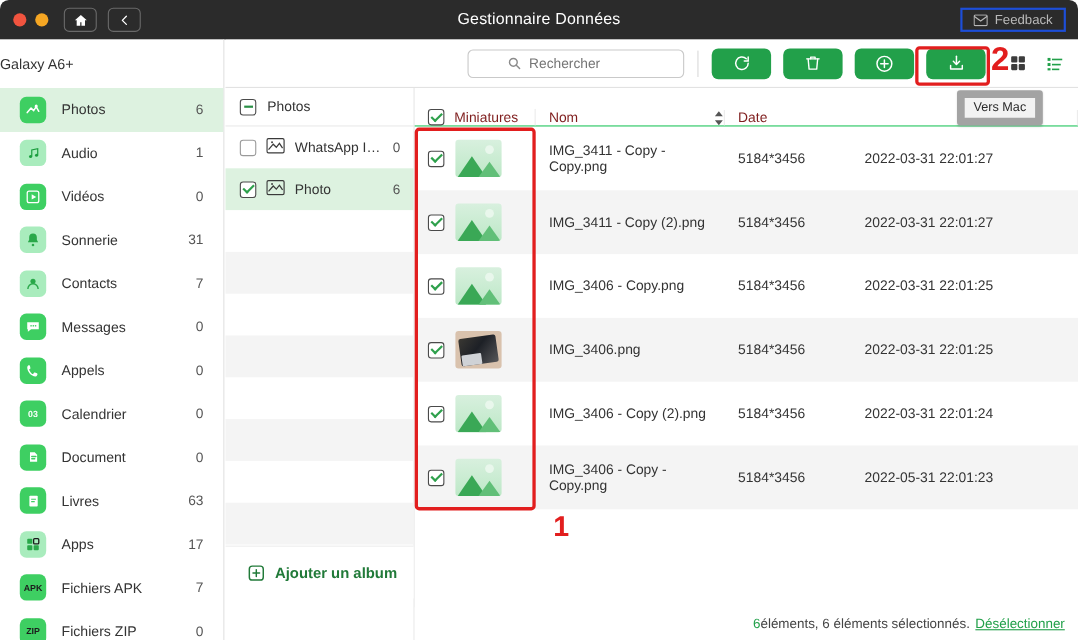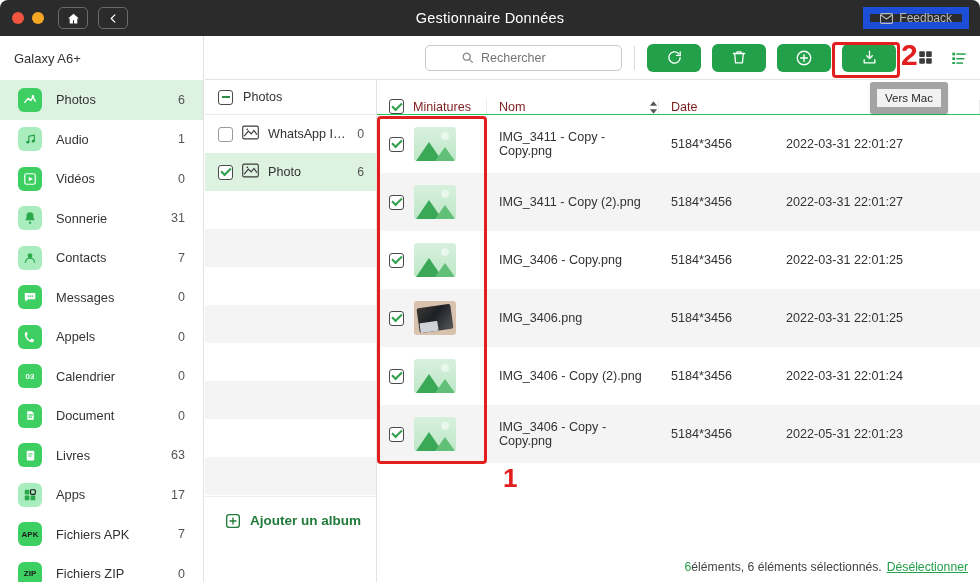--- a/index.html
+++ b/index.html
@@ -38,35 +38,35 @@
   .title-text {
     position: absolute; left: 0; right: 0;
     text-align: center;
     color: #ffffff; font-size: 14.5px; font-weight: normal;
     letter-spacing: .2px;
     pointer-events: none;
   }
   .feedback {
     position: absolute; right: 11px; top: 7px;
     height: 22px; padding: 0 10px;
-    border: 7px solid #1d4ed8; border-radius: 0;
+    border: 2px solid #1d4ed8; border-radius: 0;
     display: flex; align-items: center; gap: 6px;
     color: #b9b9b9; font-size: 12px;
   }
 
   
   .sidebar {
     position: absolute; top: 36px; left: 0;
     width: 204px; height: 546px;
     background: #ffffff;
     border-right: 1px solid #e2e2e2;
   }
   .device-name {
     height: 44px; display: flex; align-items: center;
-    padding-left: 14px; font-size: 13px; color: #333;
+    font-size: 13px; color: #333;
   }
   .side-item {
     height: 39.5px;
     display: flex; align-items: center;
     padding-left: 18px; padding-right: 18px;
     font-size: 12.8px; color: #333;
   }
   .side-item.active { background: #ddf2e0; }
   .side-icon {
     width: 24px; height: 24px; border-radius: 6px;

